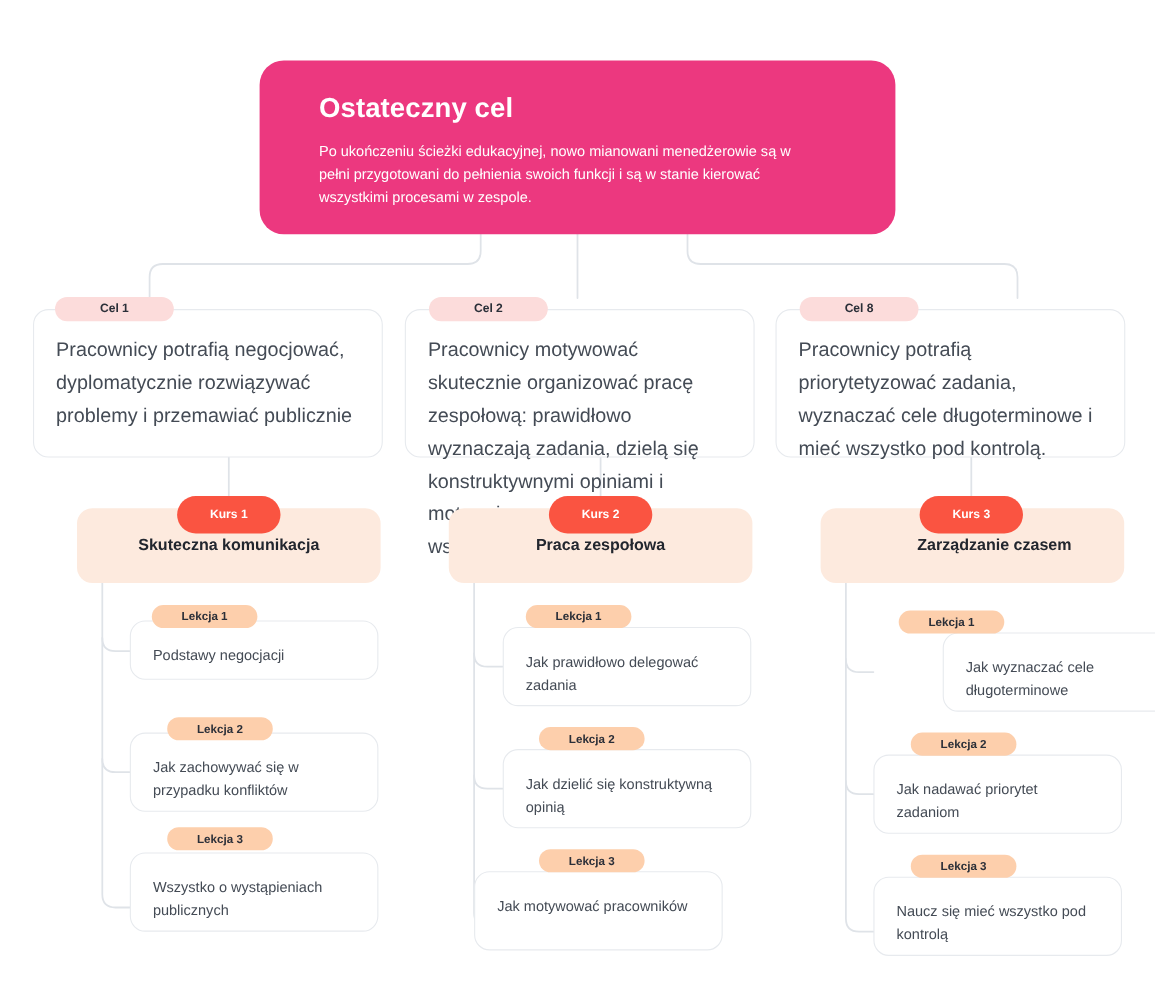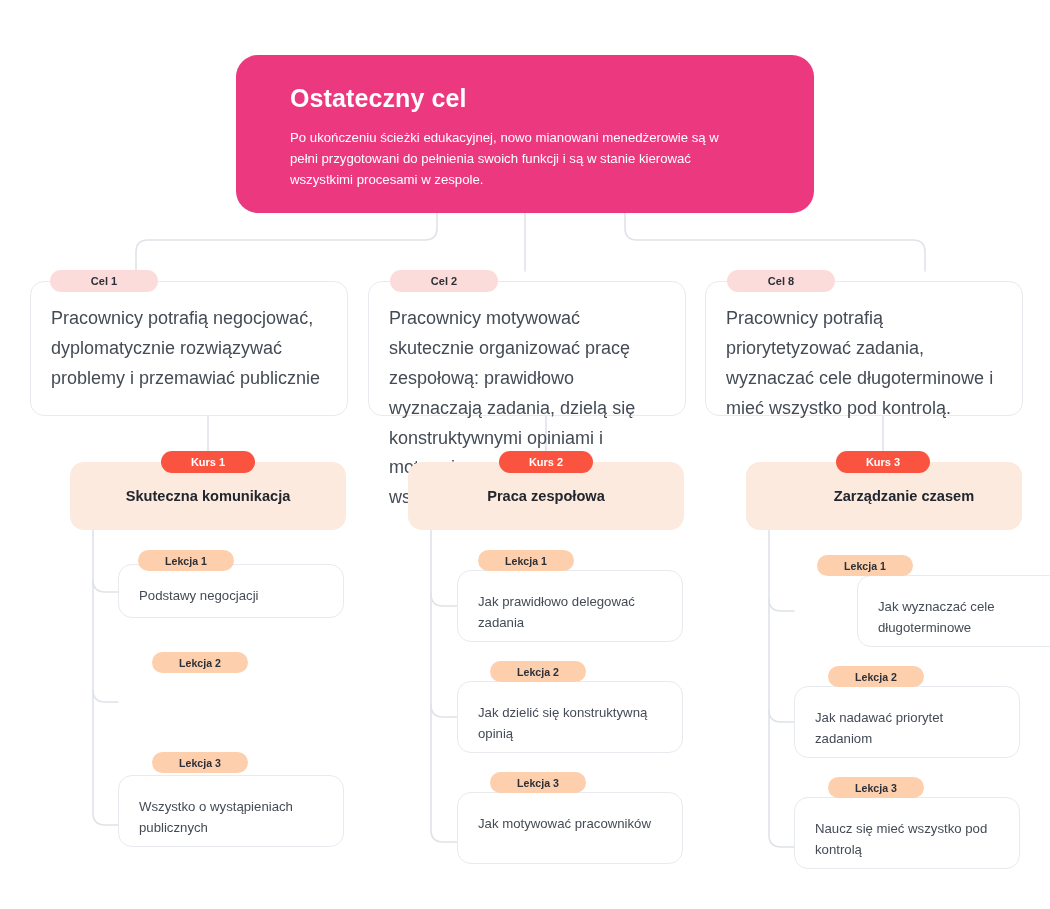--- a/index.html
+++ b/index.html
@@ -136,21 +136,21 @@
   .course-card.c3 { left: 746px; padding-left: 40px; }
   .course-title {
     font-size: 14.6px;
     font-weight: bold;
     color: #22262e;
     text-align: center;
   }
 
   .pill-kurs {
     width: 94px;
-    height: 22px;
+    height: 34px;
     background: #fa5441;
     color: #ffffff;
     font-size: 11px;
     font-weight: bold;
     top: 451px;
   }
   .pill-kurs.k1 { left: 161px; }
   .pill-kurs.k2 { left: 499px; }
   .pill-kurs.k3 { left: 836px; }
 
@@ -179,21 +179,21 @@
   .lesson-card.l1a { left: 118px; top: 564px; height: 54px; }
   .lesson-card.l1b { left: 118px; top: 666px; height: 72px; }
   .lesson-card.l1c { left: 118px; top: 775px; height: 72px; }
   .pill-lekcja.pl1a { left: 138px; top: 550px; }
   .pill-lekcja.pl1b { left: 152px; top: 652px; }
   .pill-lekcja.pl1c { left: 152px; top: 752px; }
 
   
   .lesson-card.l2a { left: 457px; top: 570px; height: 72px; }
   .lesson-card.l2b { left: 457px; top: 681px; height: 72px; }
-  .lesson-card.l2c { left: 457px; top: 792px; height: 72px; }
+  .lesson-card.l2c { left: 431px; top: 792px; height: 72px; }
   .pill-lekcja.pl2a { left: 478px; top: 550px; }
   .pill-lekcja.pl2b { left: 490px; top: 661px; }
   .pill-lekcja.pl2c { left: 490px; top: 772px; }
 
   
   .lesson-card.l3a { left: 830px; top: 575px; height: 72px; margin-left: 27px; }
   .lesson-card.l3b { left: 794px; top: 686px; height: 72px; }
   .lesson-card.l3c { left: 794px; top: 797px; height: 72px; }
   .pill-lekcja.pl3a { left: 817px; top: 555px; }
   .pill-lekcja.pl3b { left: 828px; top: 666px; }
@@ -262,20 +262,23 @@
   <div class="card course-card c3">
     <span class="course-title">Zarządzanie czasem</span>
   </div>
   <div class="pill pill-kurs k3">Kurs 3</div>
 
   <div class="card lesson-card l1a">
     <p class="lesson-text">Podstawy negocjacji</p>
   </div>
   <div class="pill pill-lekcja pl1a">Lekcja 1</div>
 
+  <div class="card lesson-card l1b">
+    <p class="lesson-text">Jak zachowywać się w przypadku konfliktów</p>
+  </div>
   <div class="pill pill-lekcja pl1b">Lekcja 2</div>
 
   <div class="card lesson-card l1c">
     <p class="lesson-text">Wszystko o wystąpieniach publicznych</p>
   </div>
   <div class="pill pill-lekcja pl1c">Lekcja 3</div>
 
   <div class="card lesson-card l2a">
     <p class="lesson-text">Jak prawidłowo delegować zadania</p>
   </div>

